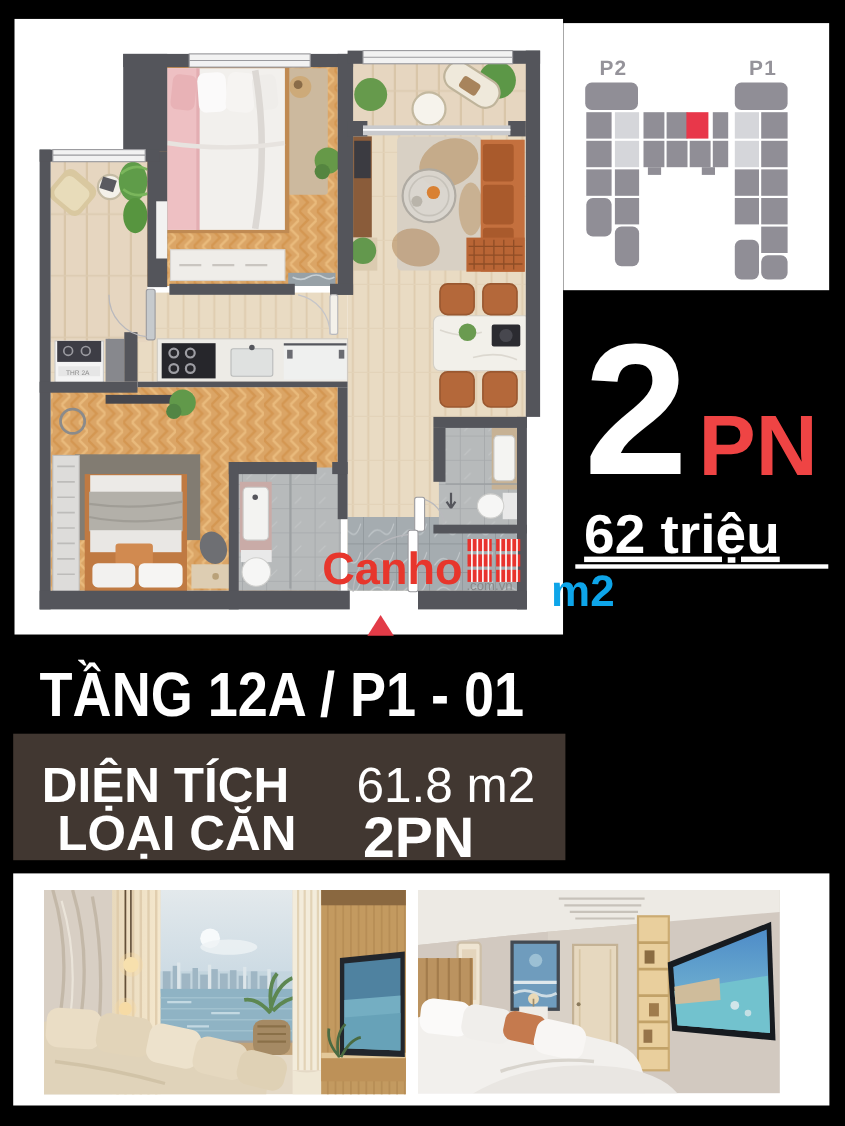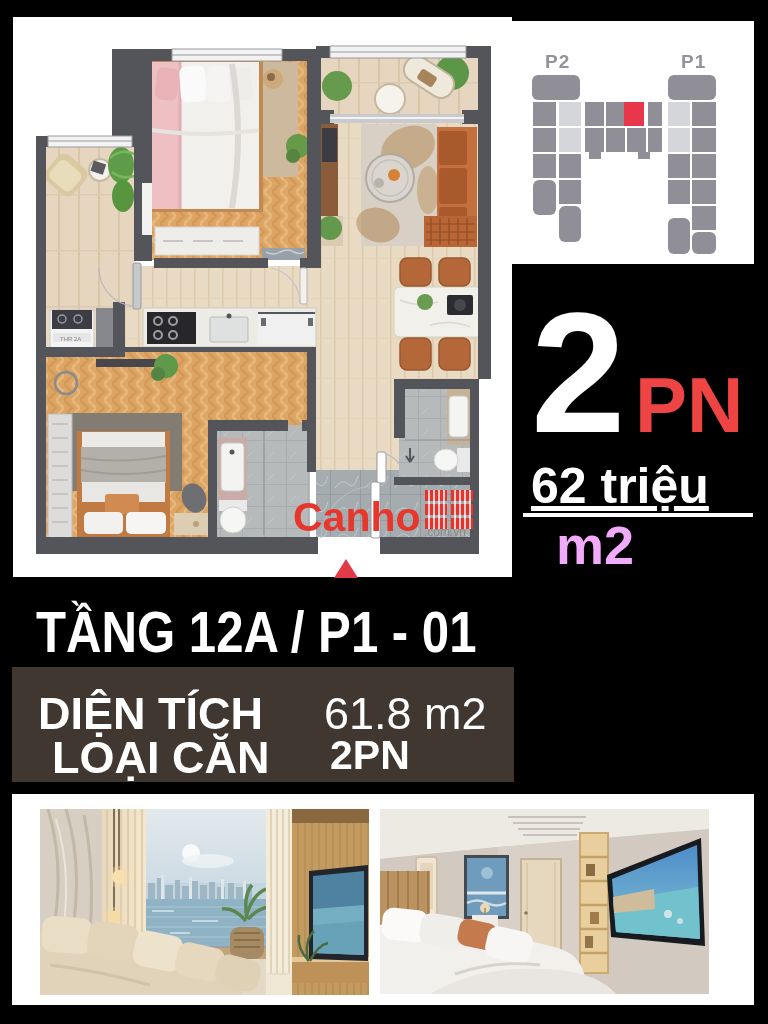--- a/index.html
+++ b/index.html
@@ -397,35 +397,35 @@
 </svg>
 
 <div class="abs" style="left:531px;top:288px;color:#fff;font-size:170px;font-weight:bold;line-height:1;">2</div>
 
 <div class="abs" style="left:635px;top:366px;color:#ef4444;font-size:78px;font-weight:bold;line-height:1;text-align:right;">PN</div>
 
 <div class="abs" style="left:531px;top:461px;color:#fff;font-size:50px;font-weight:bold;line-height:1;text-decoration:underline;">62 triệu</div>
 
 <div class="abs" style="left:523px;top:513px;width:230px;height:4px;background:#fff;"></div>
 
-<div class="abs" style="left:556px;top:518px;color:#f0abfc;font-size:54px;font-weight:bold;line-height:1;">m2</div>
+<div class="abs" style="left:501px;top:518px;color:#0ea5e9;font-size:40px;font-weight:bold;line-height:1;">m2</div>
 
 <div class="abs" style="left:334px;top:559px;width:0;height:0;border-left:12px solid transparent;border-right:12px solid transparent;border-bottom:19px solid #e23b47;"></div>
 
 <div class="abs" style="left:36px;top:599px;color:#fff;font-size:57px;font-weight:bold;transform:scaleX(0.862);transform-origin:left top;white-space:nowrap;">TẦNG 12A / P1 - 01</div>
 
 <div class="abs" style="left:12px;top:667px;width:502px;height:115px;background:#413731;"></div>
 
 <div class="abs" style="left:38px;top:688px;color:#fff;font-size:45px;font-weight:bold;text-align:center;">DIỆN TÍCH</div>
 
 <div class="abs" style="left:324px;top:688px;color:#fff;font-size:45px;font-weight:normal;">61.8 m2</div>
 
 <div class="abs" style="left:38px;top:732px;color:#fff;font-size:45px;font-weight:bold;margin-left:14px;">LOẠI CĂN</div>
 
-<div class="abs" style="left:330px;top:732px;color:#fff;font-size:41px;font-weight:bold;">2PN</div>
+<div class="abs" style="left:330px;top:732px;color:#fff;font-size:52px;font-weight:bold;">2PN</div>
 
 <div class="abs" style="left:12px;top:794px;width:742px;height:211px;background:#fff;"></div>
 
 <svg class="abs" style="left:40px;top:809px;" width="329" height="186" viewBox="0 0 329 186">
   <defs>
     <linearGradient id="sky1" x1="0" y1="0" x2="0" y2="1">
       <stop offset="0" stop-color="#e3e9ec"></stop>
         <stop offset="1" stop-color="#c8d8e2"></stop>
     </linearGradient>
     <linearGradient id="glow1" x1="0" y1="0" x2="1" y2="0">

